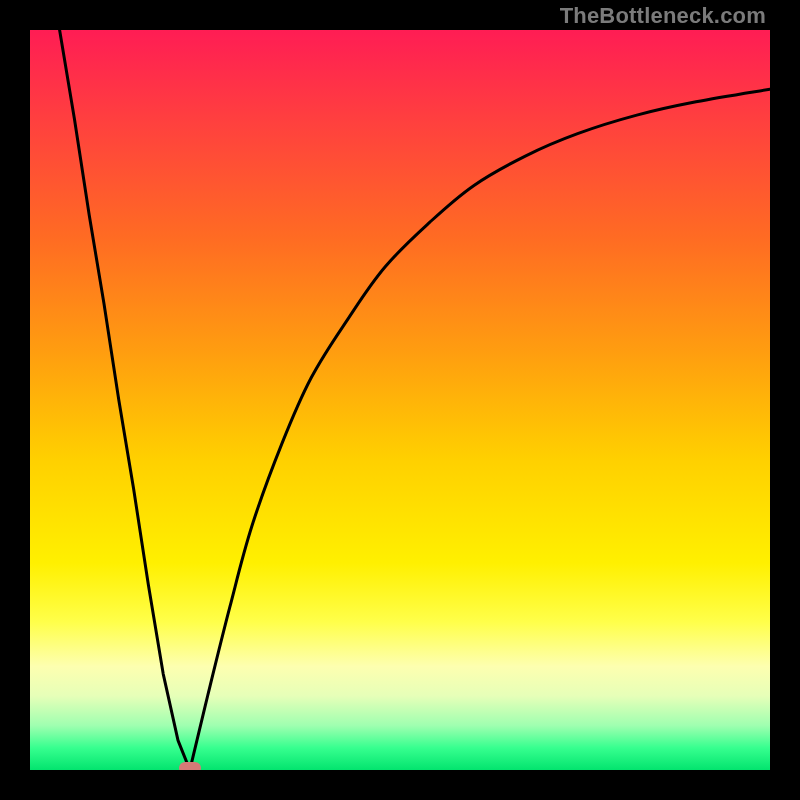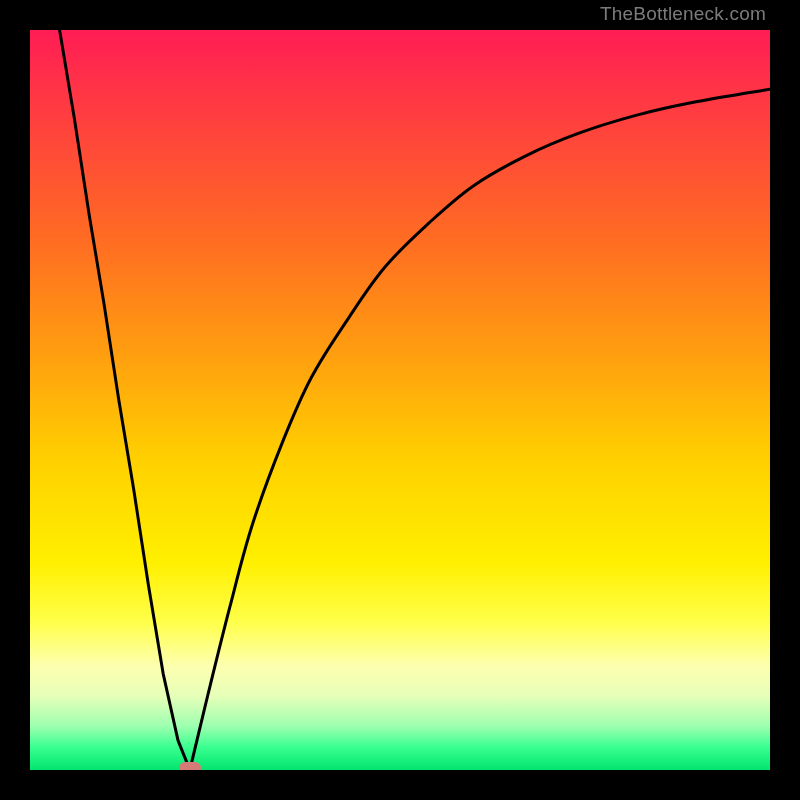--- a/index.html
+++ b/index.html
@@ -45,22 +45,22 @@
       #37ff8f 97%,
       #03e46e 100%
     );
   }
 
   .watermark {
     position: absolute;
     top: 3px;
     right: 34px;
     color: #7b7b7b;
-    font-size: 19px;
-    font-weight: 400;
+    font-size: 22px;
+    font-weight: 700;
     letter-spacing: 0.2px;
   }
 
   .curve-svg {
     position: absolute;
     left: 30px;
     top: 30px;
     width: 740px;
     height: 740px;
     pointer-events: none;

